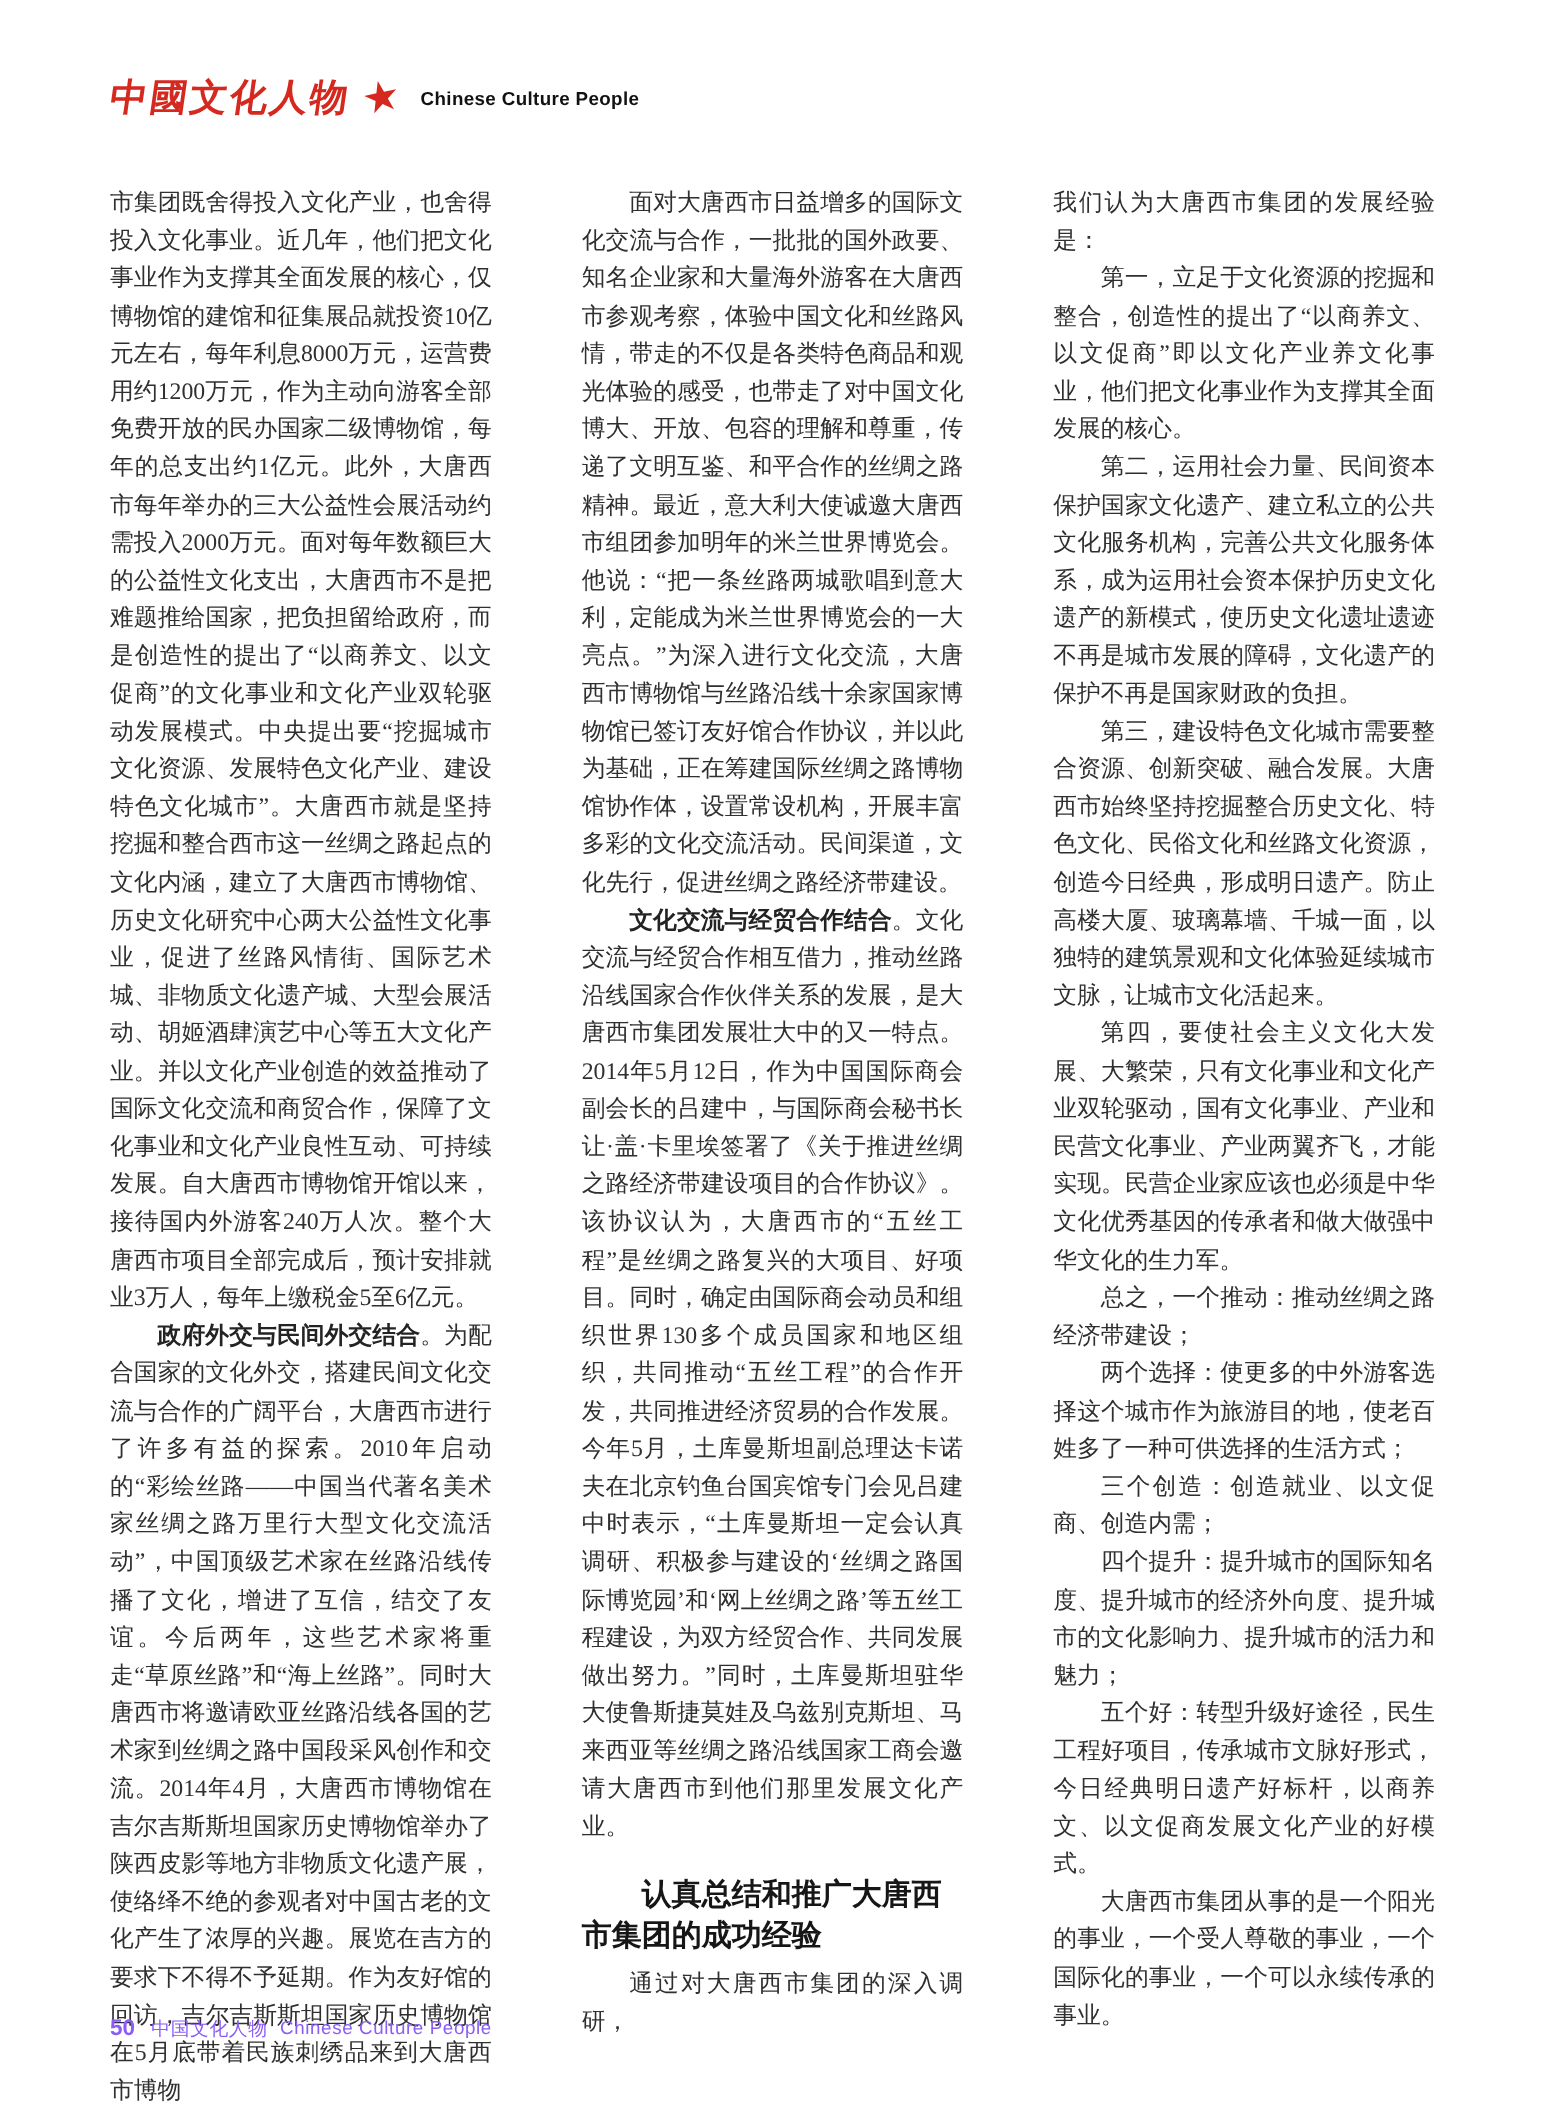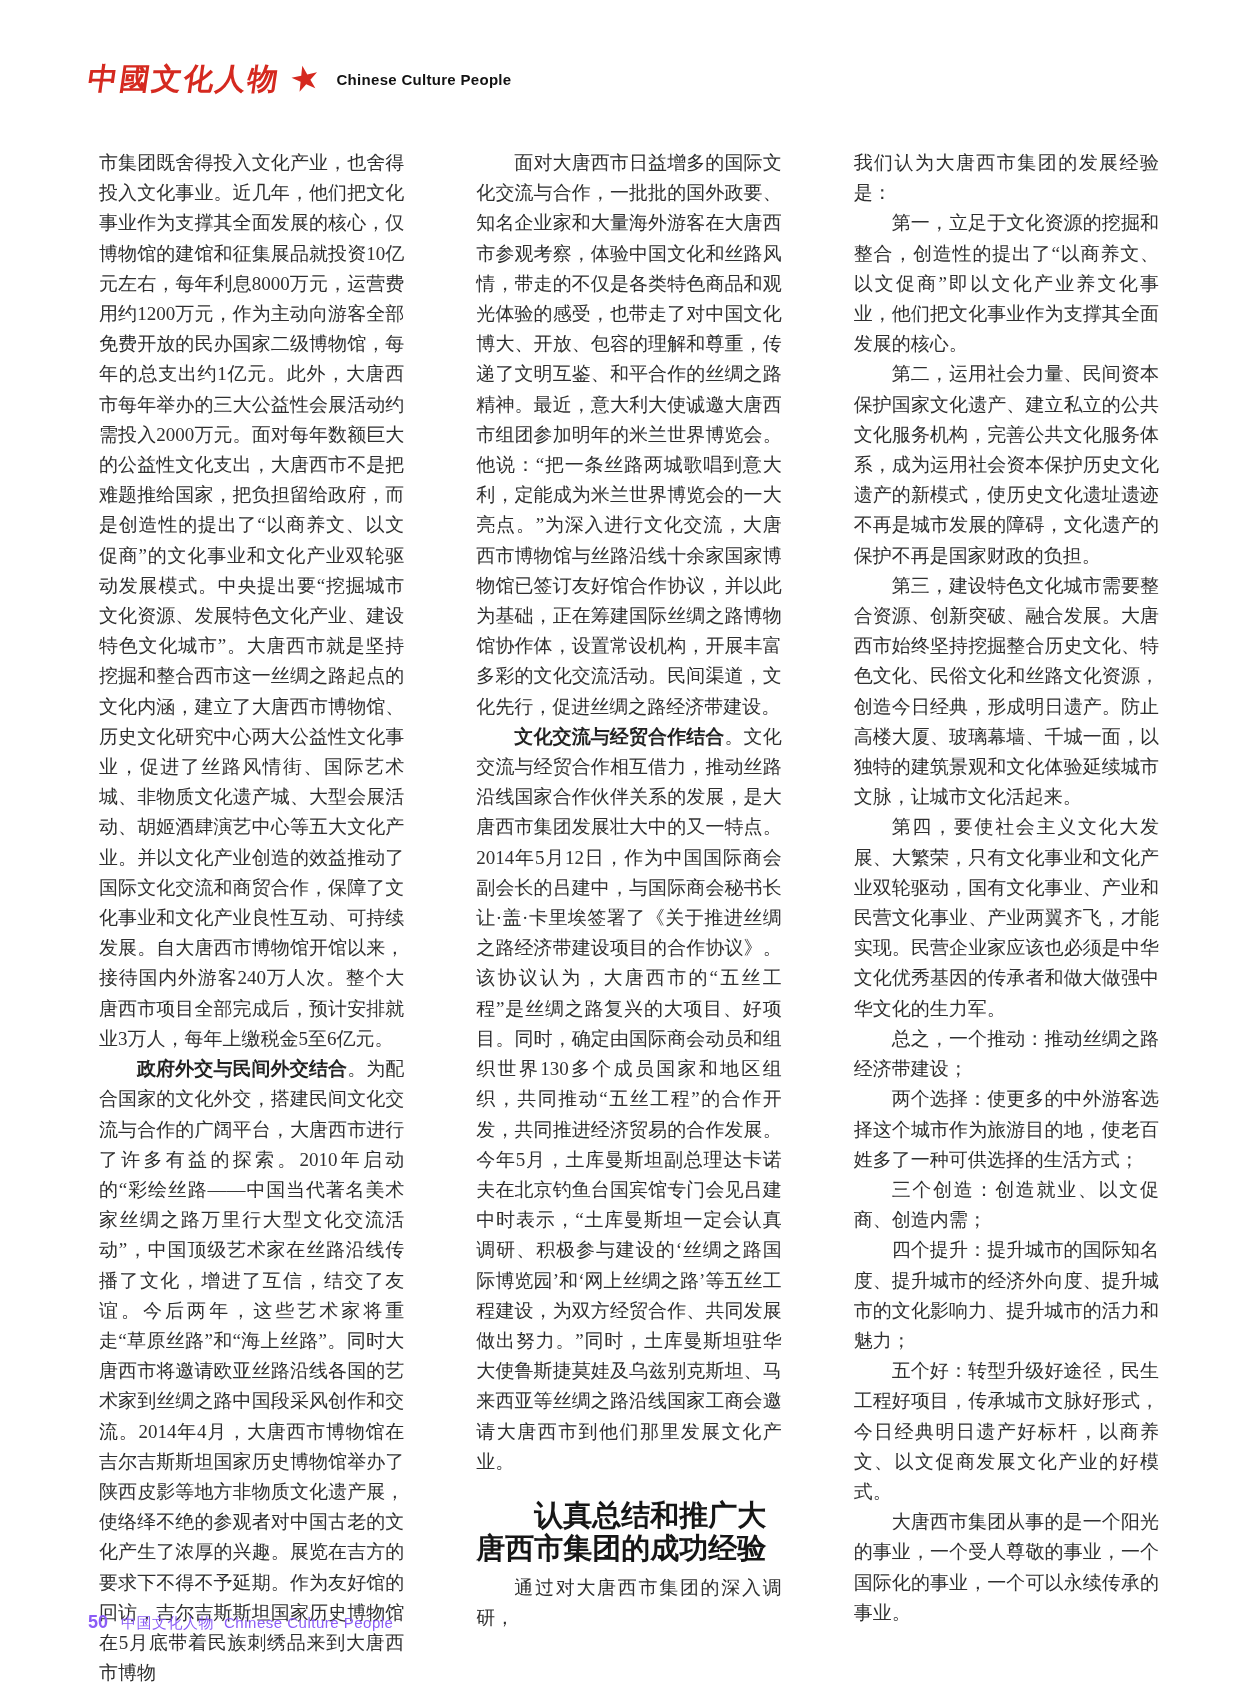--- a/index.html
+++ b/index.html
@@ -28,38 +28,38 @@
     margin-left:10px; margin-right:16px;
     transform:rotate(-12deg);
     display:inline-block;
   }
   .logo-en {
     color:#121212; font-size:15px; font-weight:bold;
     font-family:"Liberation Sans","DejaVu Sans",sans-serif;
     letter-spacing:0.3px;
   }
   .columns {
-    position:absolute; left:99px; top:148px;
+    position:absolute; left:88px; top:148px;
     display:flex; gap:72px;
     width:1060px; height:1400px;
   }
   .col { width:318px; }
   .para {
     font-size:19px;
     line-height:30.2px;
     text-align:justify;
     text-justify:inter-character;
     color:#2f2f2f;
   }
   .para.indent { text-indent:2em; }
   .lead { font-weight:bold; color:#232323; }
   .section-heading {
     font-family:"Liberation Sans","DejaVu Sans",sans-serif;
     font-weight:bold;
-    font-size:29px; line-height:33px;
+    font-size:24px; line-height:33px;
     color:#161616;
     text-indent:2em;
     text-align:left;
     margin-top:22px; margin-bottom:8px;
   }
   .footer {
     position:absolute; left:88px; top:1612px;
     display:flex; align-items:baseline; gap:13px;
     font-family:"Liberation Sans","DejaVu Sans",sans-serif;
     color:#8b5cf6;

